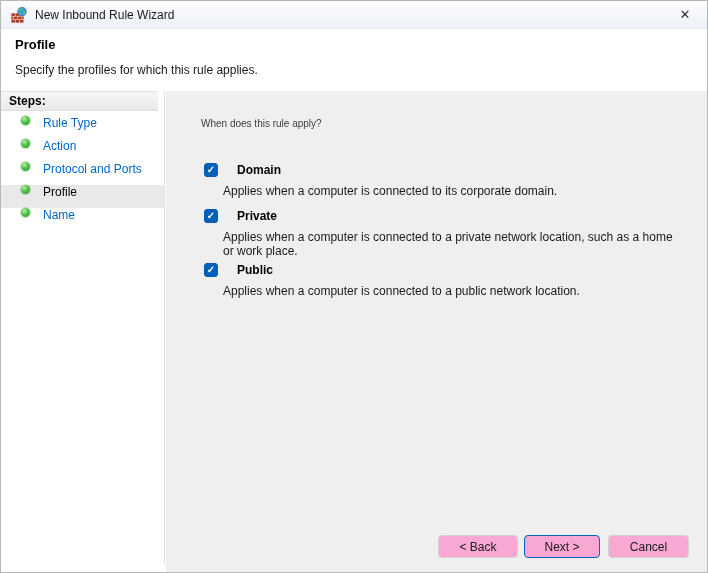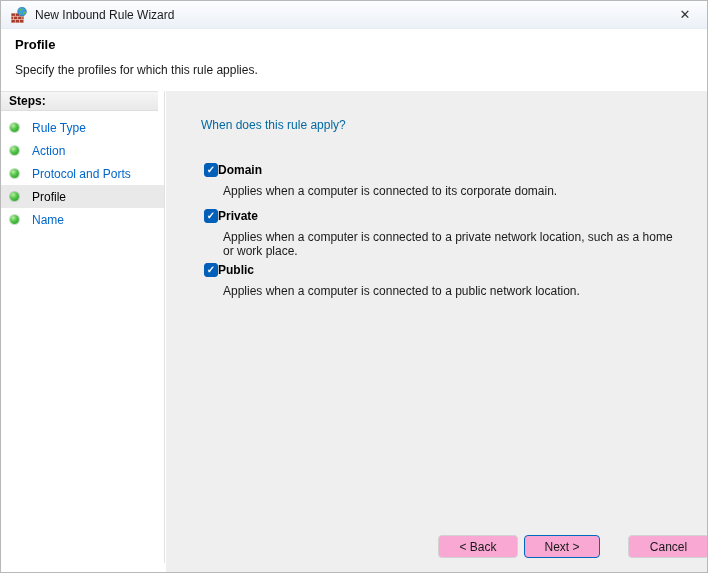--- a/index.html
+++ b/index.html
@@ -68,56 +68,56 @@
     background: linear-gradient(#f6f6f6, #e9e9e9);
     border-top: 1px solid #e3e3e3;
     border-bottom: 1px solid #dedede;
     font-size: 12px; font-weight: bold; color: #000;
     line-height: 19px;
     padding-left: 8px;
   }
   .steps-list { list-style: none; margin-top: 5px; }
   .step-item {
     height: 23px;
-    display: flex; align-items: center;
-    padding-left: 9px;
+    display: flex; 
+    padding-left: 20px;
     cursor: default;
   }
   .step-item .bullet {
     width: 9px; height: 9px; border-radius: 50%;
     background: radial-gradient(circle at 35% 30%, #b9ee9f 0%, #4fc247 45%, #23961f 100%);
     box-shadow: 0 0 0 1px rgba(30,120,30,0.25);
     flex: 0 0 auto;
   }
   .step-item .step-label { margin-left: 13px; font-size: 12px; color: #0066cc; }
   .step-item.active { background: #e9e9e9; }
   .step-item.active .step-label { color: #000; }
 
   .content {
     position: absolute; top: 0; left: 165px; right: 0; bottom: 0;
     background: #efefef;
   }
-  .question { position: absolute; left: 35px; top: 27px; font-size: 12px; color: #0369a1; }
+  .question { position: absolute; left: 35px; top: 27px; font-size: 10px; color: #404040; }
 
   .profile-group { position: absolute; left: 38px; }
   .profile-group.g0 { top: 71px; }
   .profile-group.g1 { top: 117px; }
   .profile-group.g2 { top: 171px; }
   .cb-row { display: flex; align-items: center; height: 16px; }
   .checkbox {
     width: 14px; height: 14px;
     border-radius: 3px;
     background: #005fb8;
     border: 1px solid #005fb8;
     display: flex; align-items: center; justify-content: center;
     flex: 0 0 auto;
     cursor: default;
   }
   .checkbox .check { color: #ffffff; font-size: 10px; line-height: 10px; font-weight: bold; }
-  .cb-label { margin-left: 0; font-size: 12px; font-weight: bold; color: #000; cursor: default; }
+  .cb-label { margin-left: 19px; font-size: 12px; font-weight: bold; color: #000; cursor: default; }
   .cb-desc {
     margin-left: 19px; margin-top: 6px;
     font-size: 12px; line-height: 14px; color: #1a1a1a;
     white-space: pre-line;
   }
 
   
   .btn {
     position: absolute;
     top: 534px;
@@ -125,21 +125,21 @@
     background: #f9a8d4;
     border: 1px solid #d2d2d2;
     border-radius: 4px;
     font-family: "Liberation Sans", sans-serif;
     font-size: 12px;
     color: #1a1a1a;
     cursor: default;
   }
   .btn-back { left: 437px; width: 80px; }
   .btn-next { left: 523px; width: 76px; border: 1.5px solid #0067c0; }
-  .btn-cancel { left: 607px; width: 81px; margin-left: 20px; }
+  .btn-cancel { left: 607px; width: 81px; }
 </style>
 </head>
 <body>
 
 <div class="window">
 
   <div class="titlebar">
     <svg class="app-icon" viewBox="0 0 16 16" xmlns="http://www.w3.org/2000/svg">
       <rect x="0" y="6" width="13" height="10" fill="#e6c3a5"></rect>
       <g fill="#a8392e">

